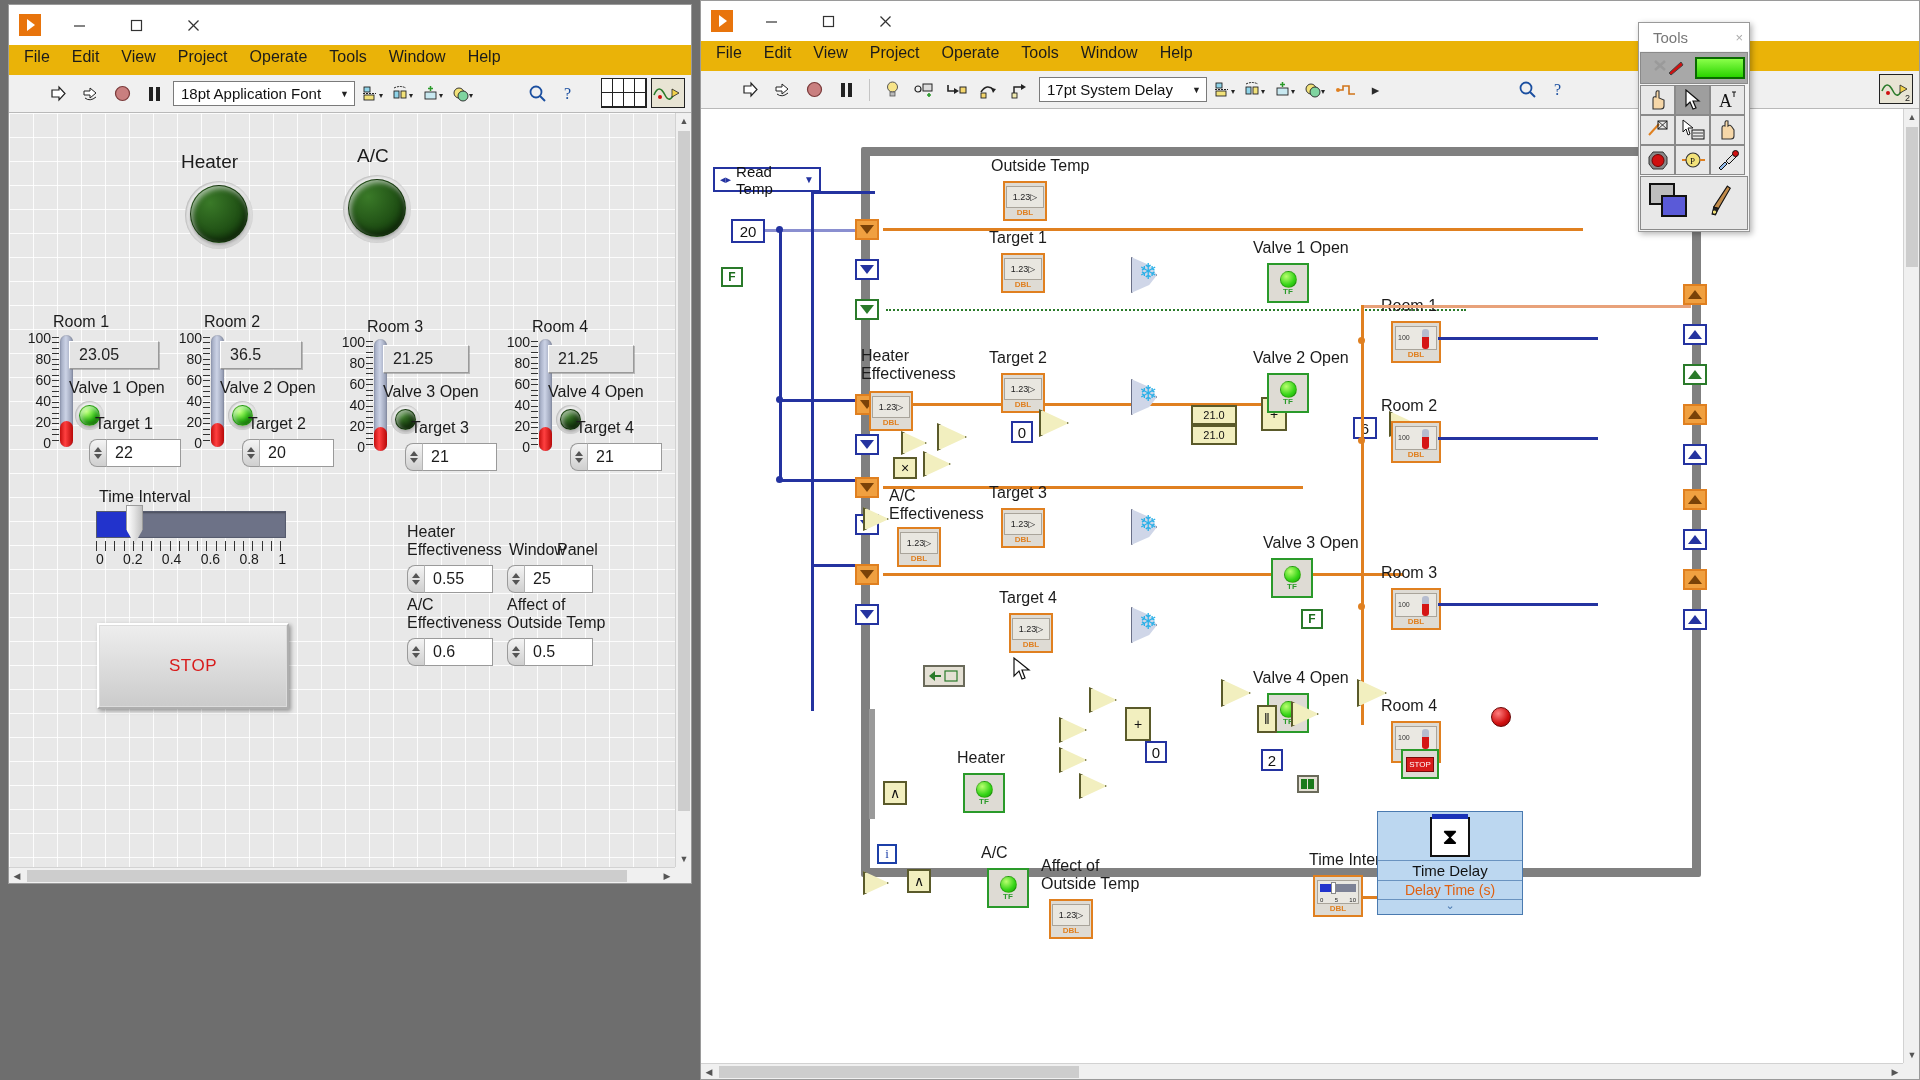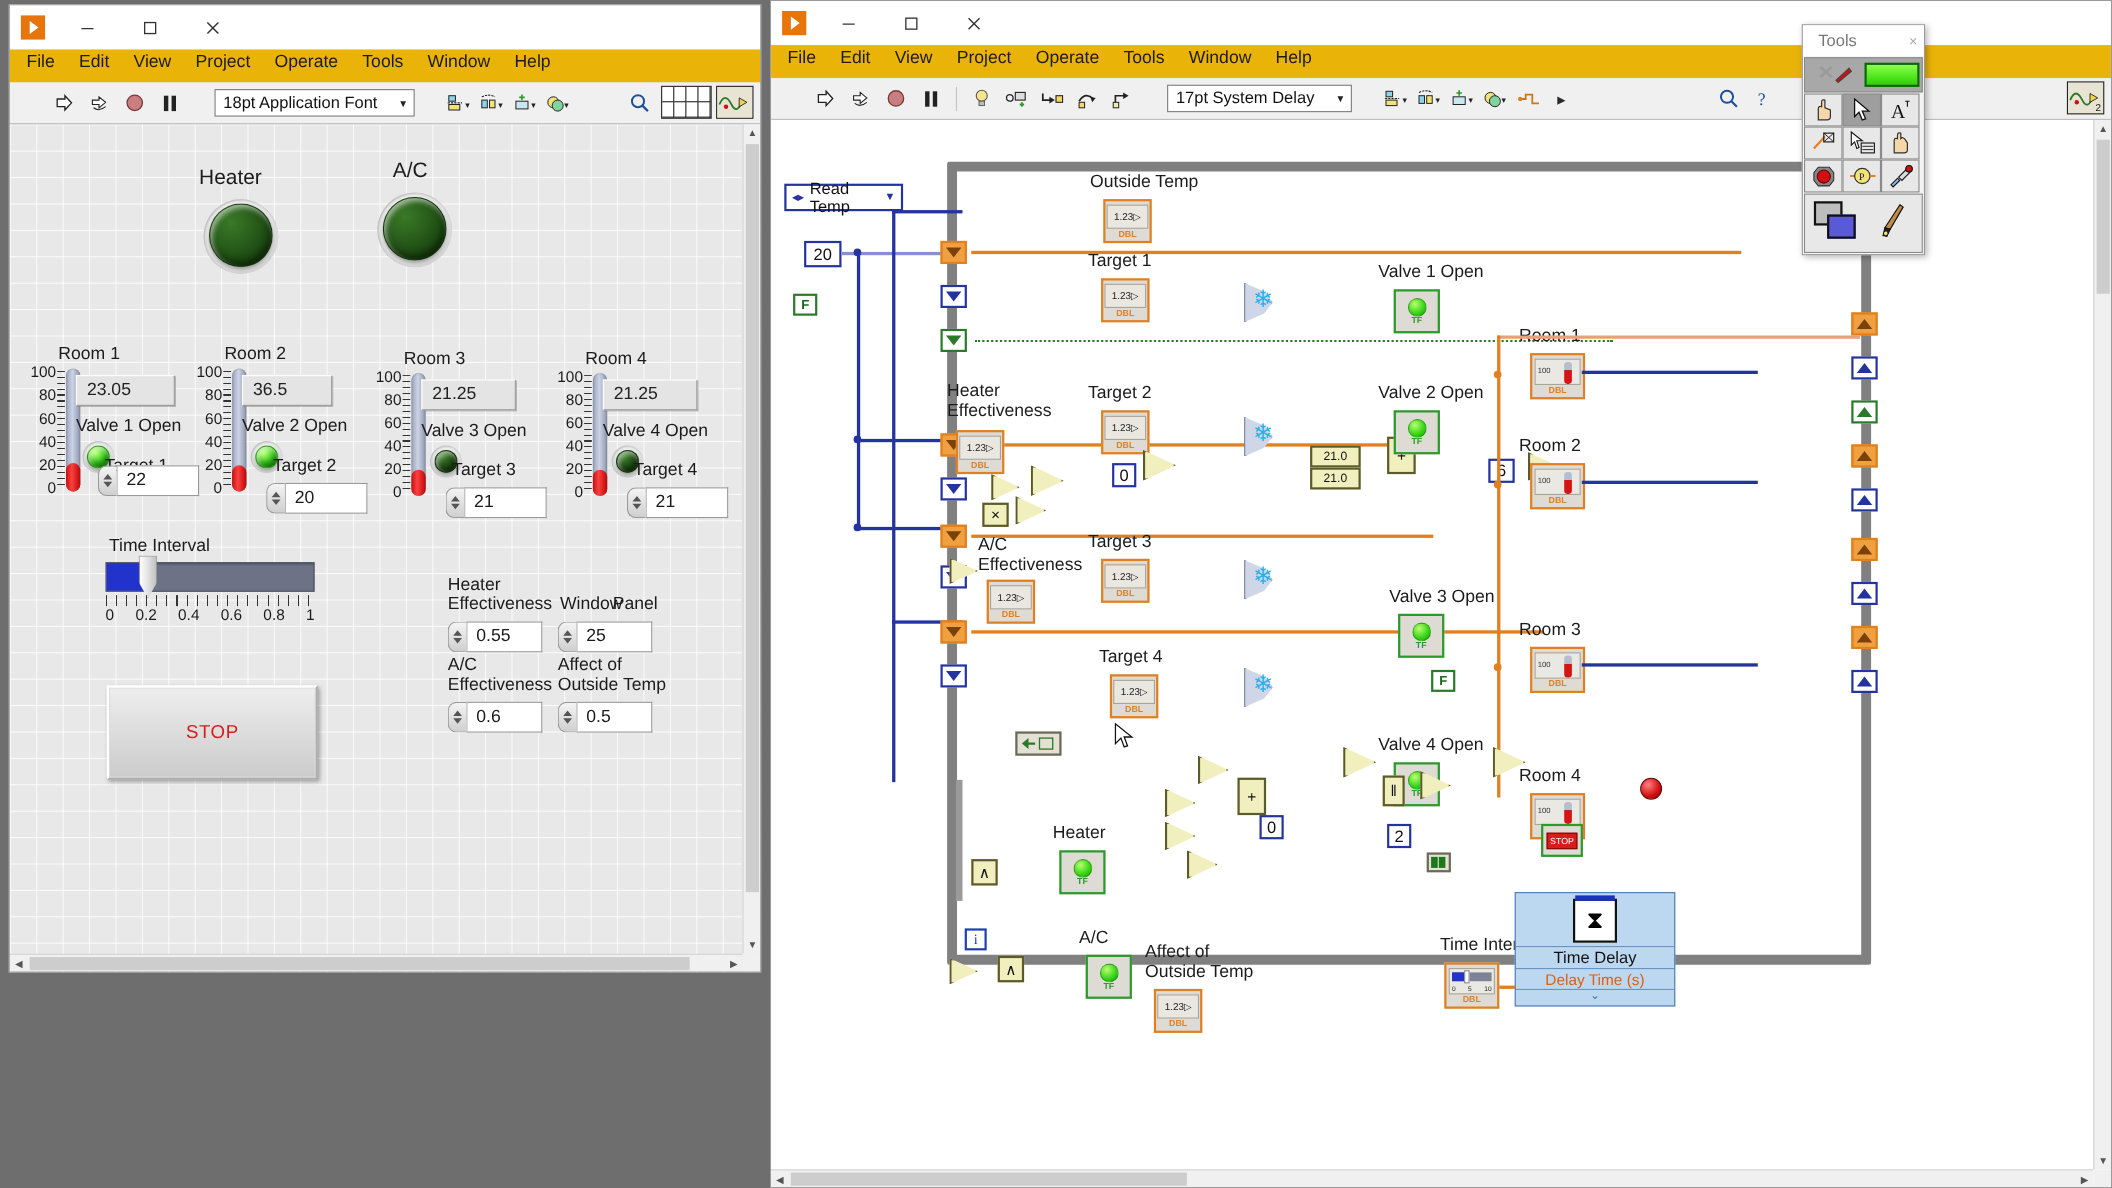--- a/index.html
+++ b/index.html
@@ -66,21 +66,21 @@
   .tb-ico {
     width: 27px; height: 25px;
     display: flex; align-items: center; justify-content: center;
     font-size: 15px; color: #2a2a2a; position: relative;
   }
   .fontsel {
     height: 25px; min-width: 168px;
     border: 1px solid #7a7a7a; background: #fff;
     display: flex; align-items: center; justify-content: space-between;
     padding: 0 5px 0 7px; font-size: 15px; color: #111;
-    margin: 0 22px;
+    margin: 0 0;
   }
   .fontsel .cv { font-size: 9px; color: #222; }
   .align-grp { display: flex; gap: 3px; align-items: center; }
   .tb-sep { width: 1px; height: 22px; background: #c4c4c4; margin: 0 4px; }
 
   .conn-pane {
     position: absolute; right: 6px; top: 3px;
     display: flex; gap: 4px; align-items: flex-start;
   }
   .grid-icon {
@@ -1105,21 +1105,21 @@
           </div>
           <div class="ticks"></div>
           <div class="tube"></div>
           <div class="merc" style="height:26px;"></div>
         </div>
         <div class="numdisp" style="left:60px; top:228px; width:90px;">23.05</div>
         <div class="lbl" style="left:60px; top:266px;">Valve 1 Open</div>
         <div class="led-ring" style="left:66px; top:288px; width:29px; height:29px;"></div>
         <div class="led sm led-on" style="left:70px; top:292px;"></div>
         <div class="lbl" style="left:86px; top:302px;">Target 1</div>
-        <div class="numctrl" style="left:80px; top:310px; width:92px;">
+        <div class="numctrl" style="left:80px; top:326px; width:92px;">
           <div class="spin">
               <div class="up"></div>
               <div class="dn"></div>
             </div>
           <div class="field">22</div>
         </div>
 
         <div class="lbl" style="left:195px; top:200px;">Room 2</div>
         <div class="thermo" style="left:163px; top:222px;">
           <div class="scale">

